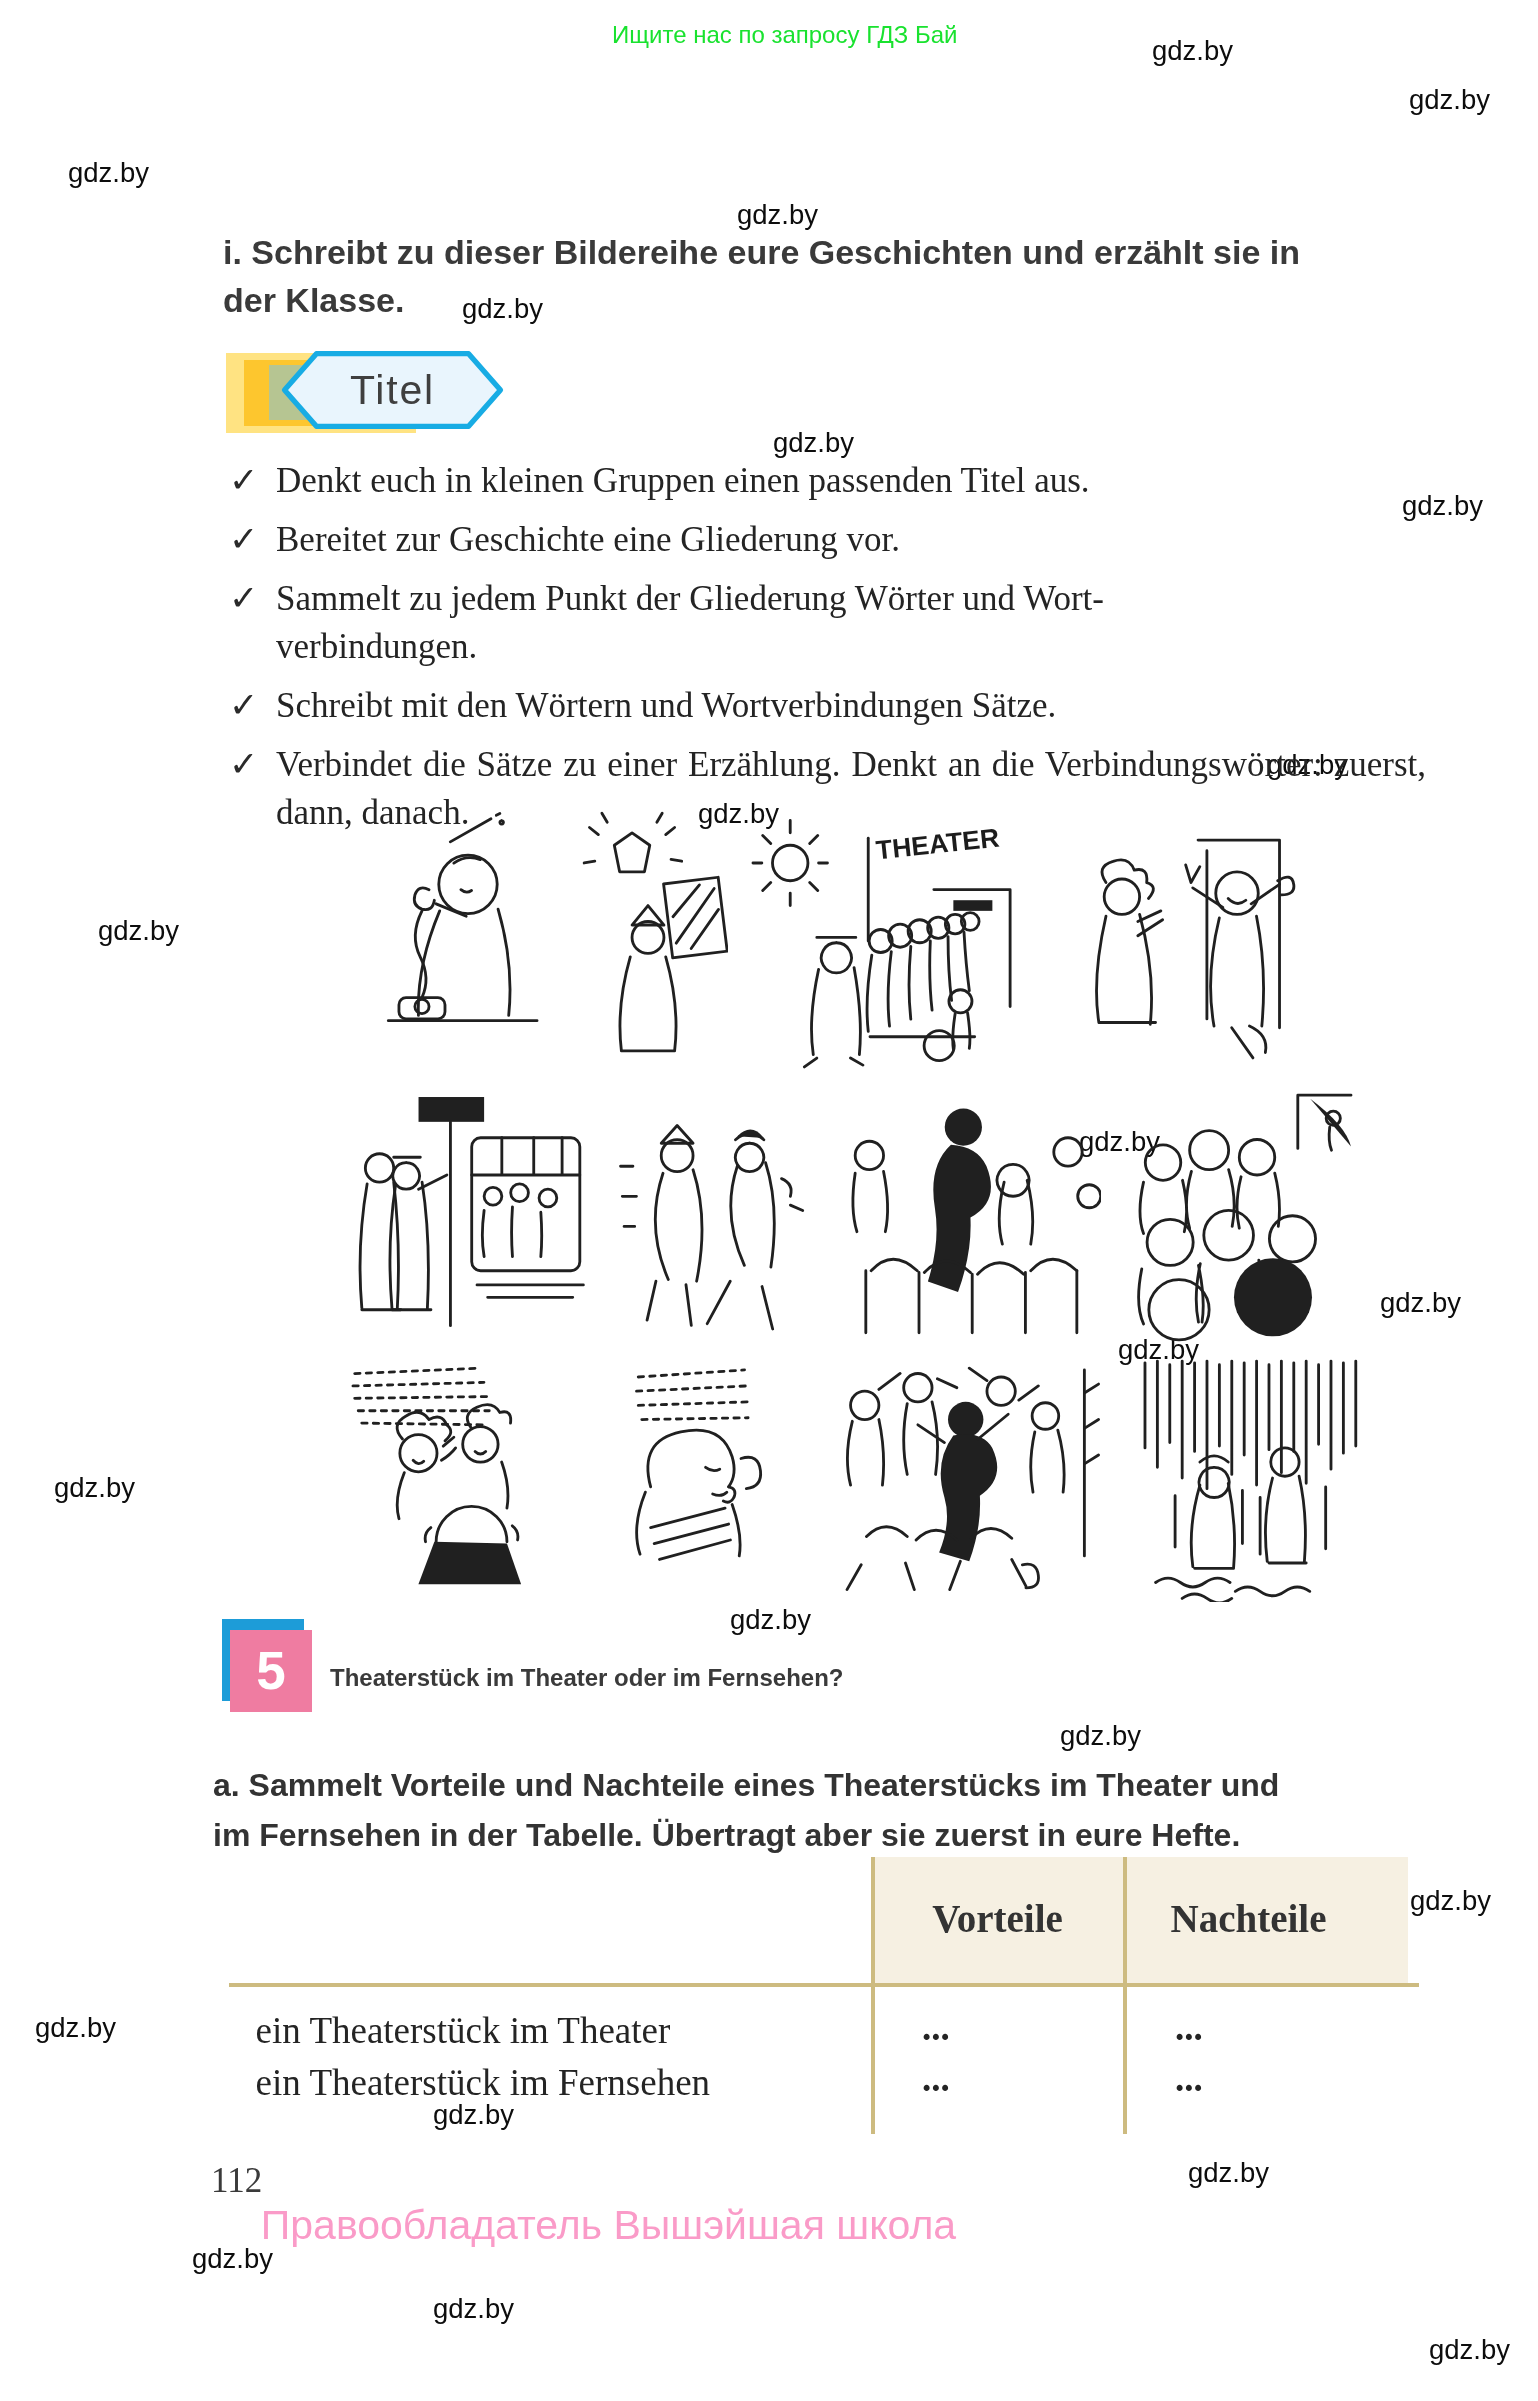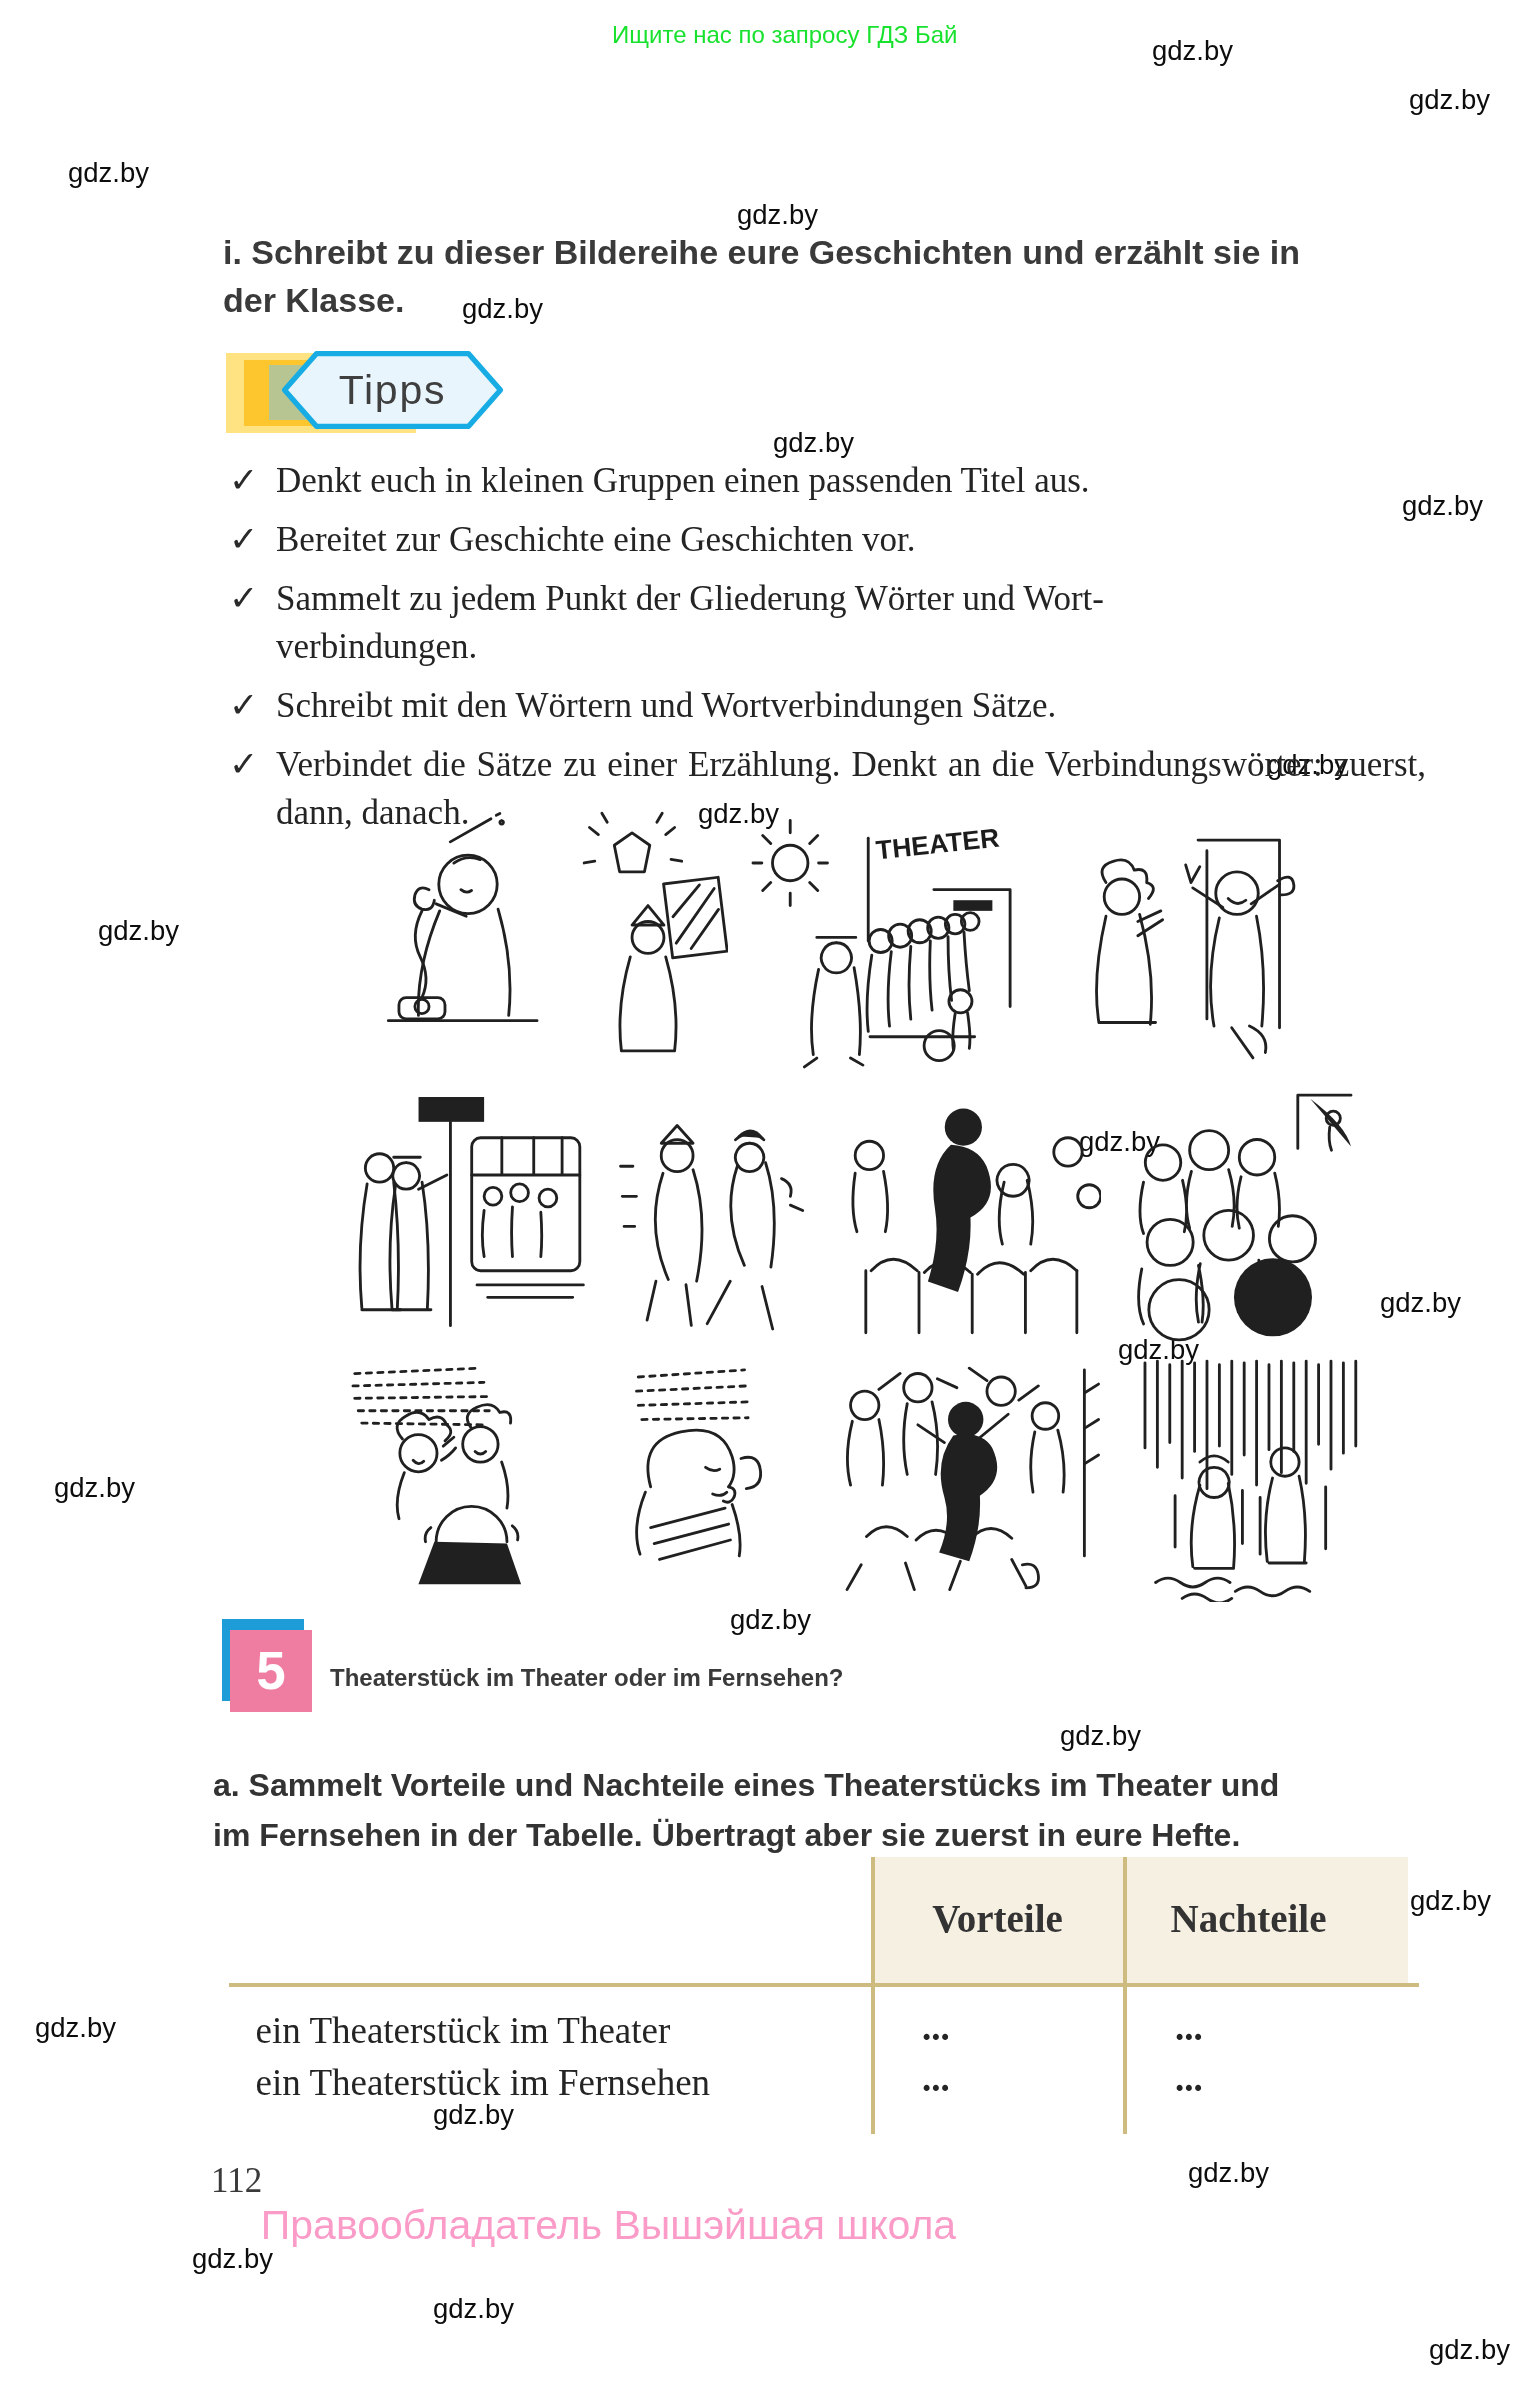--- a/index.html
+++ b/index.html
@@ -90,31 +90,31 @@
   <div class="abs h-sans heading-i">i. Schreibt zu dieser Bildereihe eure Geschichten und erzählt sie in
 der Klasse.</div>
 
   <div class="abs tipps">
     <div class="y1"></div>
     <div class="y2"></div>
     <div class="gr"></div>
     <svg width="223" height="82" viewBox="0 0 252 92">
       <polygon points="4,46 40,5 212,5 248,46 212,87 40,87" fill="#e9f5fd" stroke="#18ace4" stroke-width="6" stroke-linejoin="round"></polygon>
     </svg>
-    <div class="label">Tipps</div>
+    <div class="label">Titel</div>
   </div>
 
   <div class="abs tips-list">
     <div class="tip-row">
       <span class="tick serif">✓</span>
       <div class="tip-text serif">Denkt euch in kleinen Gruppen einen passenden Titel aus.</div>
     </div>
     <div class="tip-row">
       <span class="tick serif">✓</span>
-      <div class="tip-text serif">Bereitet zur Geschichte eine Geschichten vor.</div>
+      <div class="tip-text serif">Bereitet zur Geschichte eine Gliederung vor.</div>
     </div>
     <div class="tip-row">
       <span class="tick serif">✓</span>
       <div class="tip-text serif">Sammelt zu jedem Punkt der Gliederung Wörter und Wort-
 verbindungen.</div>
     </div>
     <div class="tip-row">
       <span class="tick serif">✓</span>
       <div class="tip-text serif">Schreibt mit den Wörtern und Wortverbindungen Sätze.</div>
     </div>

